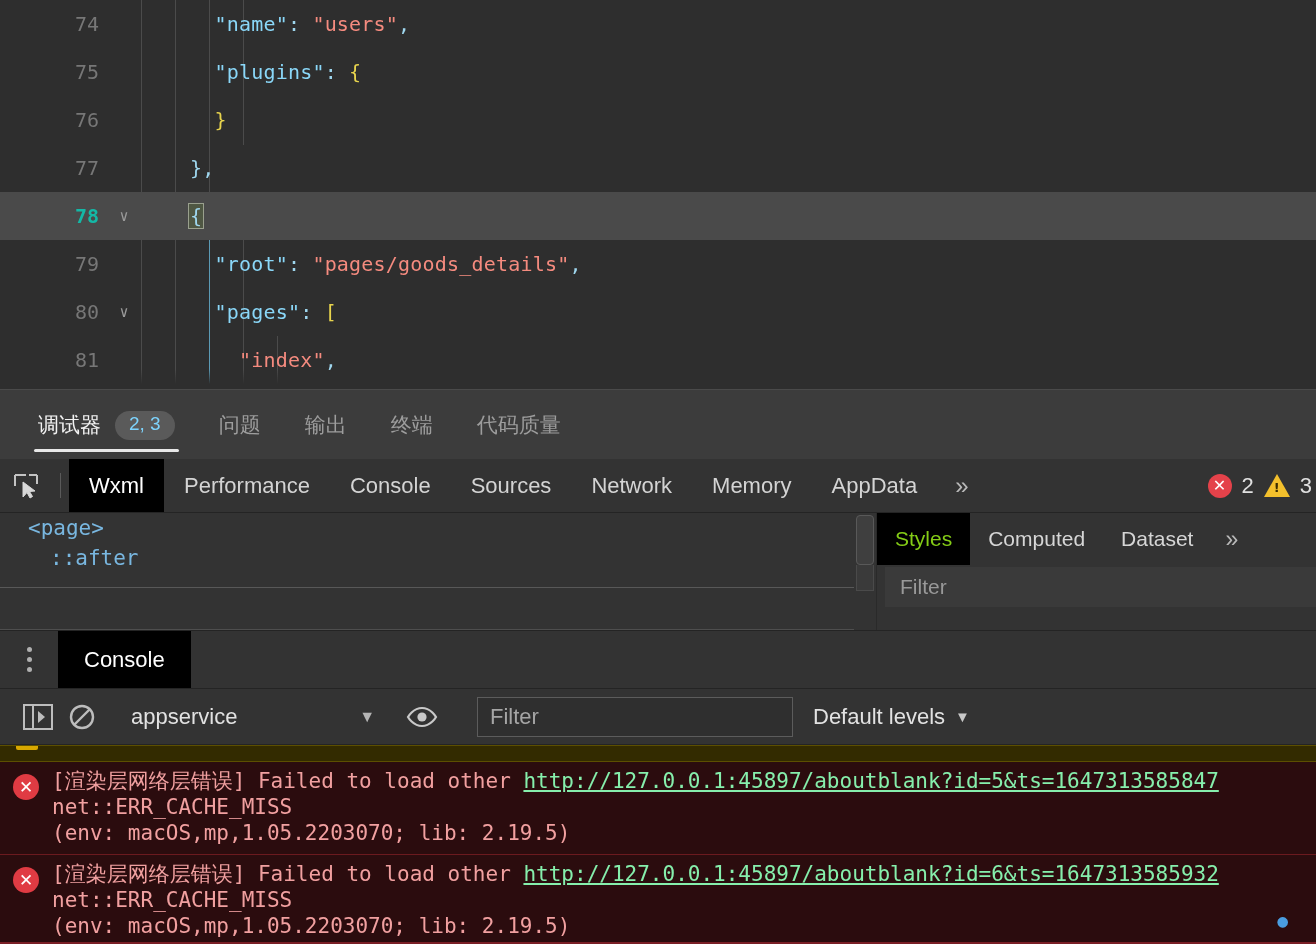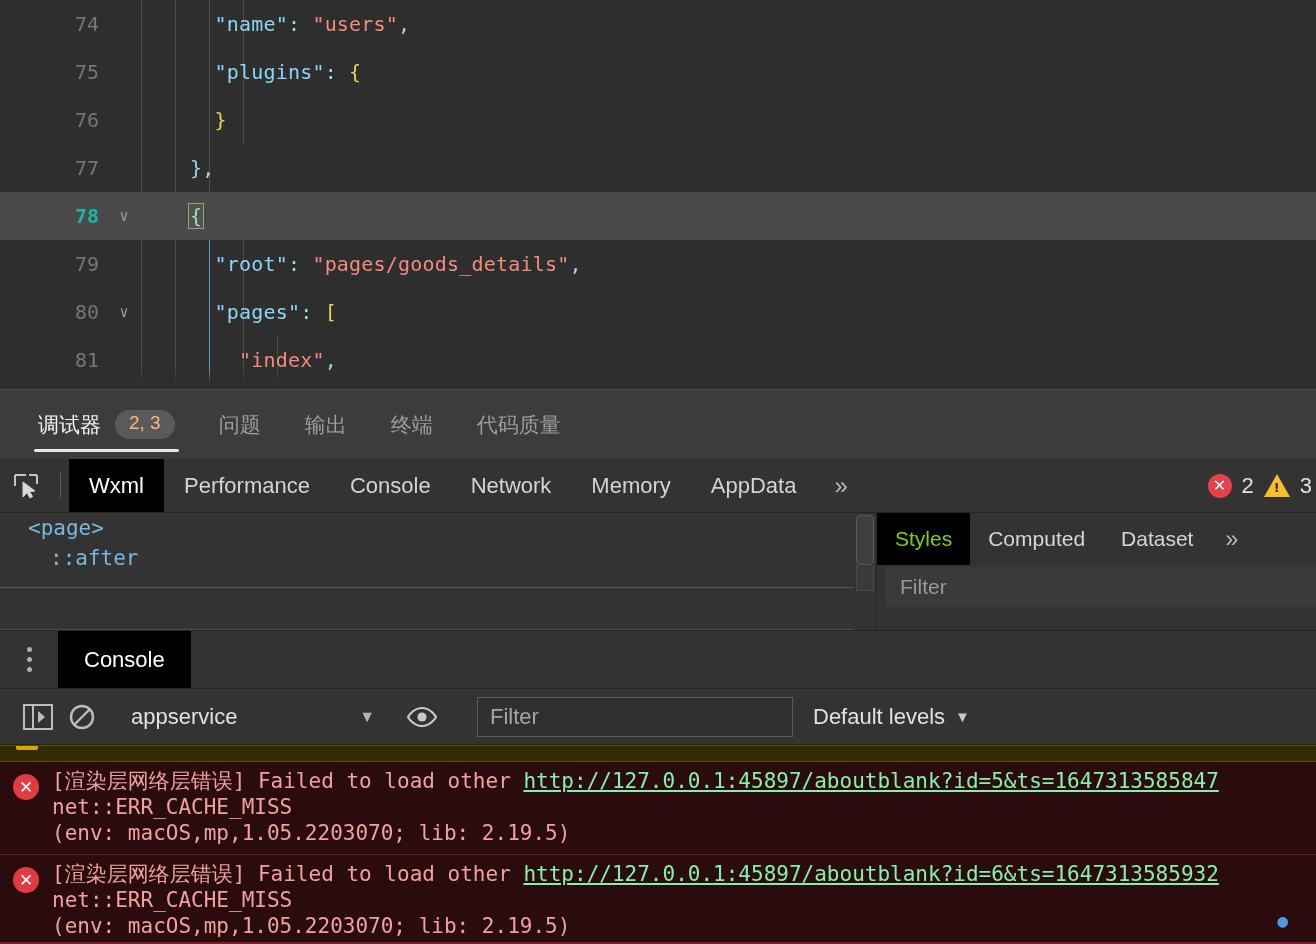--- a/index.html
+++ b/index.html
@@ -82,21 +82,20 @@
     background: linear-gradient(to bottom, rgba(46,46,46,0) 0%, #2e2e2e 75%);
     pointer-events: none;
   }
 
   
   .ide-tabbar {
     height: 70px; flex: 0 0 70px;
     background: #3c3c3c;
     border-top: 1px solid #4a4a4a;
     display: flex;
-    align-items: center;
     padding-left: 38px;
     gap: 0;
   }
   .ide-tab {
     position: relative;
     height: 70px;
     display: flex; align-items: center;
     padding: 0 22px 0 0;
     margin-right: 22px;
     color: #9d9d9d;
@@ -105,21 +104,21 @@
   }
   .ide-tab.active { color: #f2f2f2; }
   .ide-tab.active::after {
     content: ""; position: absolute;
     left: -4px; right: 18px; bottom: 8px; height: 3px;
     background: #e8e8e8; border-radius: 2px;
   }
   .badge {
     margin-left: 14px;
     background: #5a5a5a;
-    color: #fdba74;
+    color: #7dd3fc;
     font-size: 19px;
     border-radius: 20px;
     padding: 3px 14px 5px 14px;
     line-height: 1.1;
   }
 
   
   .dt-toolbar {
     height: 54px; flex: 0 0 54px;
     background: #333333;
@@ -430,20 +429,23 @@
     </div>
     <div class="vdiv"></div>
     <div class="dt-tab active">
         <span>Wxml</span>
       </div>
     <div class="dt-tab">
         <span>Performance</span>
       </div>
     <div class="dt-tab">
         <span>Console</span>
+      </div>
+    <div class="dt-tab">
+        <span>Sources</span>
       </div>
     <div class="dt-tab">
         <span>Network</span>
       </div>
     <div class="dt-tab">
         <span>Memory</span>
       </div>
     <div class="dt-tab">
         <span>AppData</span>
       </div>

